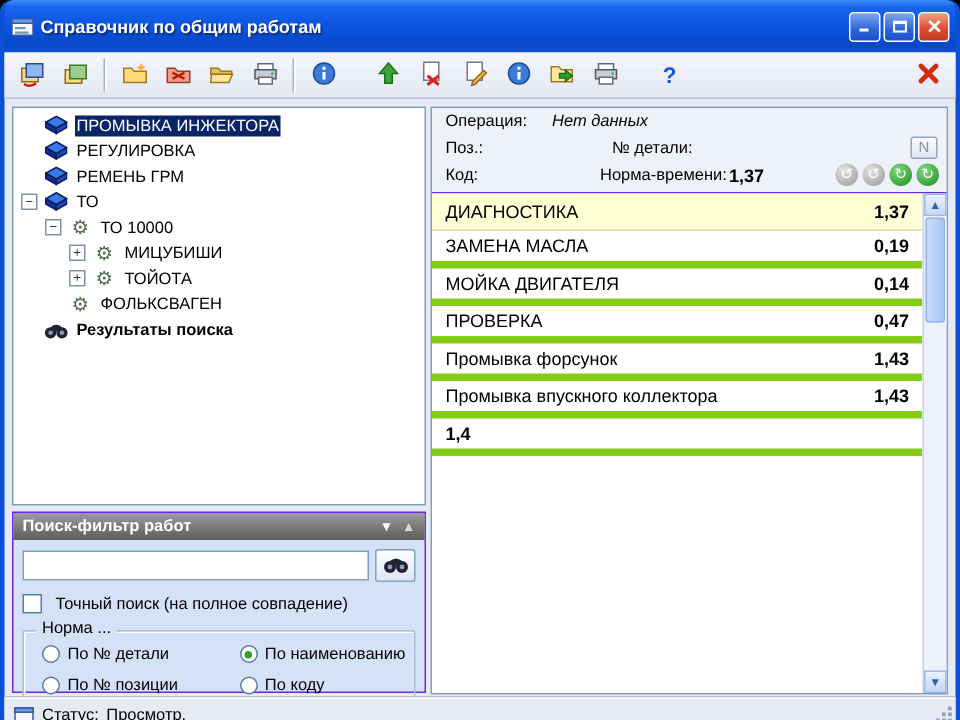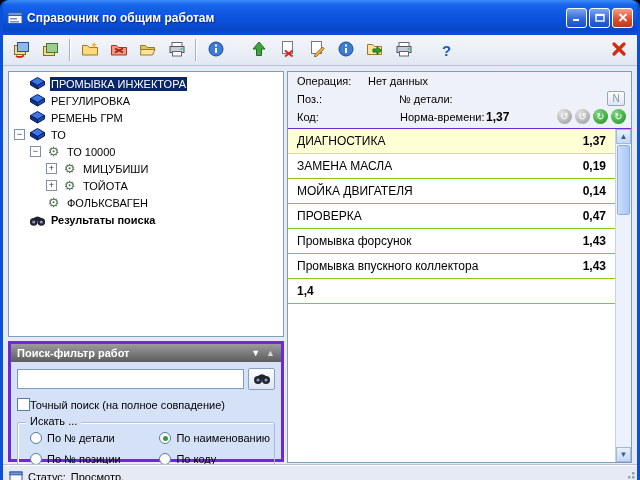--- a/index.html
+++ b/index.html
@@ -34,56 +34,56 @@
   .tind{width:16px;flex:none}
   .tbox{width:11px;height:11px;box-sizing:border-box;border:1px solid #7F91A8;background:#fff;color:#333;
     font-size:9px;line-height:8px;text-align:center;margin-right:4px;flex:none}
   .ticon{width:17px;height:15px;margin-right:4px;flex:none;display:flex;align-items:center;justify-content:center}
   .tlabel{padding:1px 1px}
   .trow.sel .tlabel{background:#0A246A;color:#fff}
   .trow.bold .tlabel{font-weight:bold}
   .gear{font-size:13px;line-height:1;color:#567055}
 
   
-  .search{position:absolute;left:5px;top:306px;width:276px;height:121px;box-sizing:border-box;background:#D4E1F6;border:3px solid #6d28d9}
+  .search{position:absolute;left:5px;top:306px;width:276px;height:121px;box-sizing:border-box;background:#D4E1F6;border:1px solid #6d28d9}
   .shead{height:18px;display:flex;align-items:center;gap:6px;padding:0 6px;color:#fff;font-weight:bold;
     background:linear-gradient(180deg,#9C9C9C,#5C5C5C)}
   .sp{flex:1}
   .sarrow{font-size:9px;line-height:1}
   .sarrow.lt{color:#D8D8D8}
   .srow{display:flex;align-items:center;gap:4px;padding:6px 6px 0 6px}
   .sinput{flex:1;height:20px;box-sizing:border-box;border:1px solid #7F9DB9;background:#fff;font:inherit;padding:0 3px}
   .sbtn{width:27px;height:22px;box-sizing:border-box;border:1px solid #8AA0C0;border-radius:2px;
     background:linear-gradient(#FDFEFF,#DDE6F4);display:flex;align-items:center;justify-content:center}
-  .scheck{display:flex;align-items:center;gap:0;padding:8px 7px 0 6px}
+  .scheck{display:flex;align-items:center;gap:9px;padding:8px 7px 0 6px}
   .cbox{width:13px;height:13px;box-sizing:border-box;border:1px solid #5A7AA6;background:#fff;flex:none}
   .sgroup{position:relative;margin:11px 6px 0 6px;height:44px;border:1px solid #AEBCD8;border-radius:2px;box-shadow:inset 1px 1px 0 #fff}
   .sgroup-title{position:absolute;top:-8px;left:8px;background:#D4E1F6;padding:0 4px}
   .sgrid{display:grid;grid-template-columns:1.15fr 1fr;padding:9px 2px 0 12px;row-gap:9px}
   .sopt{display:flex;align-items:center;gap:5px}
   .rad{width:12px;height:12px;box-sizing:border-box;border:1px solid #5A7AA6;border-radius:50%;background:#fff;flex:none;
     display:flex;align-items:center;justify-content:center}
   .rad.on::after{content:"";width:5px;height:5px;border-radius:50%;background:#2DA02D}
 
   
   .rpanel{position:absolute;left:284px;top:36px;width:345px;height:392px;box-sizing:border-box;background:#fff;border:1px solid #7F9DB9}
   .detail{position:relative;height:56px;background:#EEF1F8;border-bottom:1px solid #6d28d9}
   .drow{position:relative;height:18px}
   .dl{position:absolute;top:3px;white-space:nowrap}
-  .ital{}
+  .ital{font-style:italic}
   .bold12{font-weight:bold;font-size:12px}
   .nbtn{position:absolute;right:6px;top:1px;width:18px;height:15px;box-sizing:border-box;border:1px solid #96A4C0;border-radius:2px;
     background:linear-gradient(#FCFDFF,#DFE6F2);color:#8A94A8;font-size:10px;text-align:center;line-height:13px}
   .navs{position:absolute;right:5px;top:1px;display:flex;gap:3px}
   .nav{width:15px;height:15px;border-radius:50%;color:#fff;font-size:10px;line-height:15px;text-align:center}
   .nav.gray{background:radial-gradient(circle at 35% 30%,#E4E4E4,#969696)}
   .nav.green{background:radial-gradient(circle at 35% 30%,#7FD87F,#1E8C1E)}
 
   .wtable{position:absolute;left:0;right:16px;top:57px;bottom:0;background:#fff;overflow:hidden}
-  .wrow{height:25px;box-sizing:border-box;border-bottom:1px solid #84cc16;display:flex;align-items:center;padding:0 9px;font-size:12px}
+  .wrow{height:25px;box-sizing:border-box;border-bottom:5px solid #84cc16;display:flex;align-items:center;padding:0 9px;font-size:12px}
   .wrow .nm{flex:1;white-space:nowrap}
   .wrow .tm{font-weight:bold}
   .wrow.sel{background:#FFFFD6;border-bottom:1px solid #DADAB0}
 
   .sbar{position:absolute;right:0;top:57px;bottom:0;width:16px;background:#EDF1FB;border-left:1px solid #C8D2E8;box-sizing:border-box;
     display:flex;flex-direction:column}
   .sbtnv{height:15px;box-sizing:border-box;border:1px solid #9EB8E8;background:linear-gradient(#E8F0FE,#C4D8F8);
     color:#3A5A9A;font-size:8px;display:flex;align-items:center;justify-content:center;flex:none}
   .sthumb{height:68px;margin:1px;background:linear-gradient(90deg,#CADEFB,#A8C6F6);border:1px solid #90B0E8;border-radius:2px;flex:none}
   .sfill{flex:1}
@@ -333,21 +333,21 @@
                 <circle cx="5" cy="9" r="1.6" fill="#8C9AC8"></circle>
                 <circle cx="13" cy="9" r="1.6" fill="#8C9AC8"></circle>
               </svg></span>
           </span>
       </div>
       <div class="scheck">
         <span class="cbox"></span>
         <span>Точный поиск (на полное совпадение)</span>
       </div>
       <div class="sgroup">
-        <span class="sgroup-title">Искать ...</span>
+        <span class="sgroup-title">Норма ...</span>
         <div class="sgrid">
           <span class="sopt">
               <span class="rad"></span>
               <span>По № детали</span>
             </span>
           <span class="sopt">
               <span class="rad on"></span>
               <span>По наименованию</span>
             </span>
           <span class="sopt">
@@ -363,21 +363,21 @@
     </div>
 
     <div class="rpanel">
       <div class="detail">
         <div class="drow">
           <span class="dl" style="left:9px">Операция:</span>
           <span class="dl ital" style="left:80px">Нет данных</span>
         </div>
         <div class="drow">
           <span class="dl" style="left:9px">Поз.:</span>
-          <span class="dl" style="left:111px">№ детали:</span>
+          <span class="dl" style="left:120px">№ детали:</span>
           <span class="nbtn">N</span>
         </div>
         <div class="drow">
           <span class="dl" style="left:9px">Код:</span>
           <span class="dl" style="left:112px">Норма-времени:</span>
           <span class="dl bold12" style="left:198px;top:2px">1,37</span>
           <span class="navs">
             <span class="nav gray">↺</span>
             <span class="nav gray">↺</span>
             <span class="nav green">↻</span>

